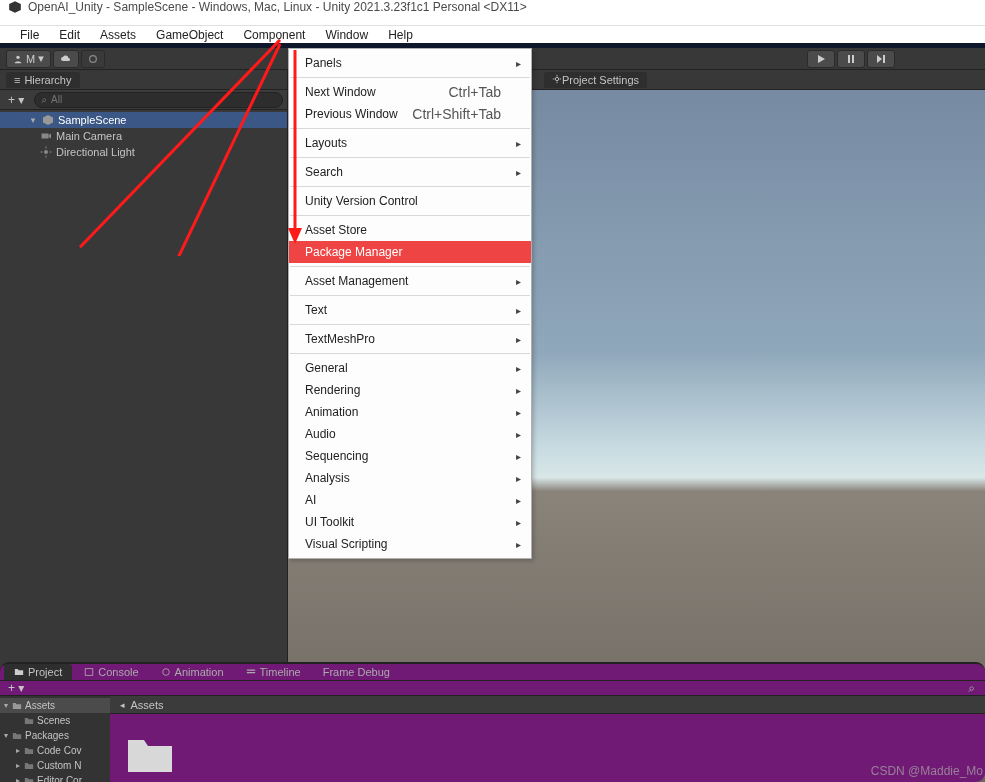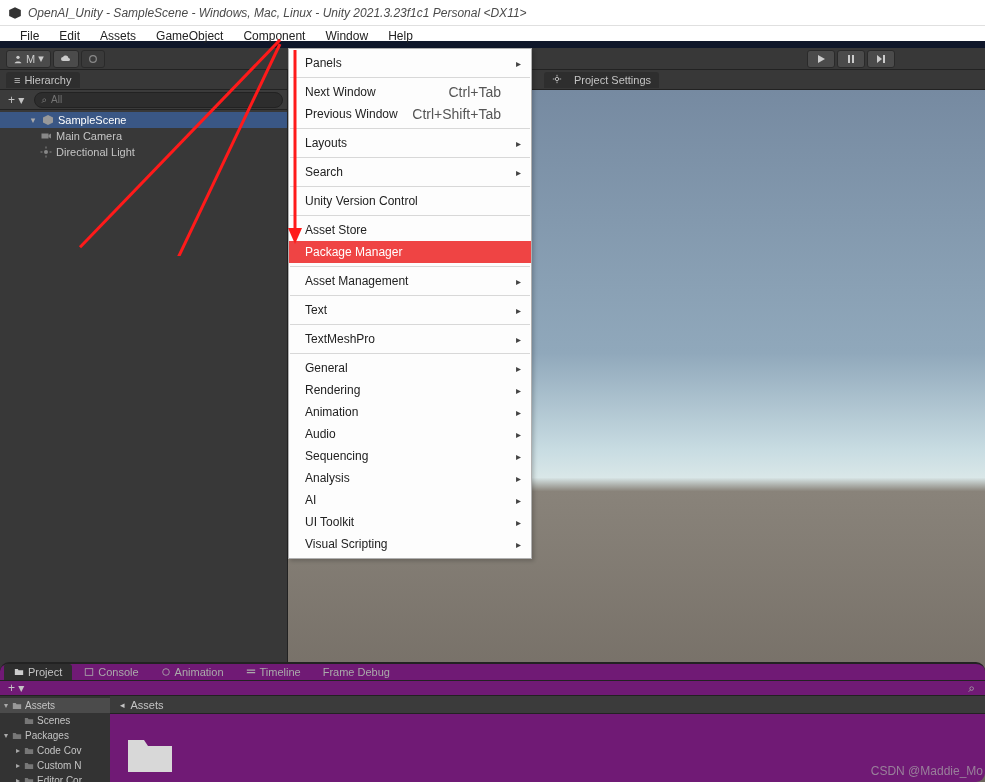--- a/index.html
+++ b/index.html
@@ -1,24 +1,24 @@
 <!DOCTYPE html>
 <html><head>
 <meta charset="utf-8">
 <style>
   * { box-sizing: border-box; margin: 0; padding: 0; font-family: "Segoe UI", Arial, sans-serif; }
   body { width: 985px; height: 782px; background: #fff; overflow: hidden; position: relative; font-size: 12px; color: #333; }
 
   
-  .titlebar { height: 26px; display: flex; align-items: center; padding: 0 8px; background: #fff; border-bottom: 1px solid #e0e0e0; font-style: italic; }
+  .titlebar { height: 26px; display: flex; align-items: flex-start; padding: 0 8px; background: #fff; border-bottom: 1px solid #e0e0e0; }
   .unity-logo { width: 14px; height: 14px; margin-right: 6px; }
   .titlebar-text { font-size: 12px; color: #4a4a4a; }
 
   
-  .menubar { height: 22px; display: flex; padding: 0 10px; gap: 0; background: #fff; border-bottom: 7px solid #0f172a; }
+  .menubar { height: 22px; display: flex; align-items: center; padding: 0 10px; gap: 0; background: #fff; border-bottom: 5px solid #0f172a; }
   .menubar .mi { padding: 3px 10px; font-size: 12px; color: #222; cursor: default; }
 
   
   .workspace { position: absolute; top: 48px; left: 0; right: 0; bottom: 0; background: #383838; display: flex; flex-direction: column; }
 
   .toolbar { height: 22px; background: #383838; display: flex; align-items: center; position: relative; border-bottom: 1px solid #222; }
   .tool-group-left { display: flex; align-items: center; padding-left: 6px; gap: 2px; }
   .tb-btn { height: 18px; background: #4b4b4b; border: 1px solid #2a2a2a; border-radius: 3px; display: flex; align-items: center; justify-content: center; padding: 0 6px; color: #ccc; font-size: 11px; }
   .tb-btn.dark { background: #3a3a3a; }
   .right-spacer { flex: 1; }
@@ -40,21 +40,21 @@
   .node { display: flex; align-items: center; height: 16px; padding-left: 10px; }
   .node.sel { background: #3a5785; color: #fff; }
   .node .ar { width: 10px; text-align: center; color: #aaa; font-size: 9px; }
   .node .ico { width: 12px; height: 12px; margin: 0 4px; }
   .node.d1 { padding-left: 28px; }
   .node.d2 { padding-left: 36px; }
 
   
   .scene-pane { flex: 1; display: flex; flex-direction: column; background: #383838; }
   .scene-tab { height: 20px; display: flex; align-items: center; padding: 0 6px; color: #c4c4c4; font-size: 11px; border-bottom: 1px solid #222; }
-  .scene-tab .tlab { background: #2e2e2e; padding: 2px 8px; border-top-left-radius:3px; border-top-right-radius:3px; display:flex; gap:12px; }
+  .scene-tab .tlab { background: #2e2e2e; padding: 2px 8px; border-top-left-radius:3px; border-top-right-radius:3px; display:flex; gap:0; }
   .viewport { flex: 1; position: relative; overflow: hidden; background: linear-gradient(to bottom, #768aa1 0%, #90a8bb 38%, #c8dce2 52%, #d9e7e8 56%, #89837a 58%, #6d665e 100%); }
 
   
   .dropdown { position: absolute; top: 48px; left: 288px; width: 244px; background: #fdfdfd; border: 1px solid #b0b0b0; box-shadow: 2px 2px 4px rgba(0,0,0,0.2); z-index: 100; padding: 3px 0; }
   .ddi { height: 22px; display: flex; align-items: center; padding: 0 30px 0 16px; font-size: 12px; color: #222; position: relative; }
   .ddi.sel { background: #ef4444; color: #fff; }
   .ddi .shc { margin-left: auto; color: #555; font-size: 14px; }
   .ddi .submark { position: absolute; right: 10px; font-size: 10px; color: #444; }
   .dsep { height: 1px; background: #d8d8d8; margin: 3px 1px; }
 

